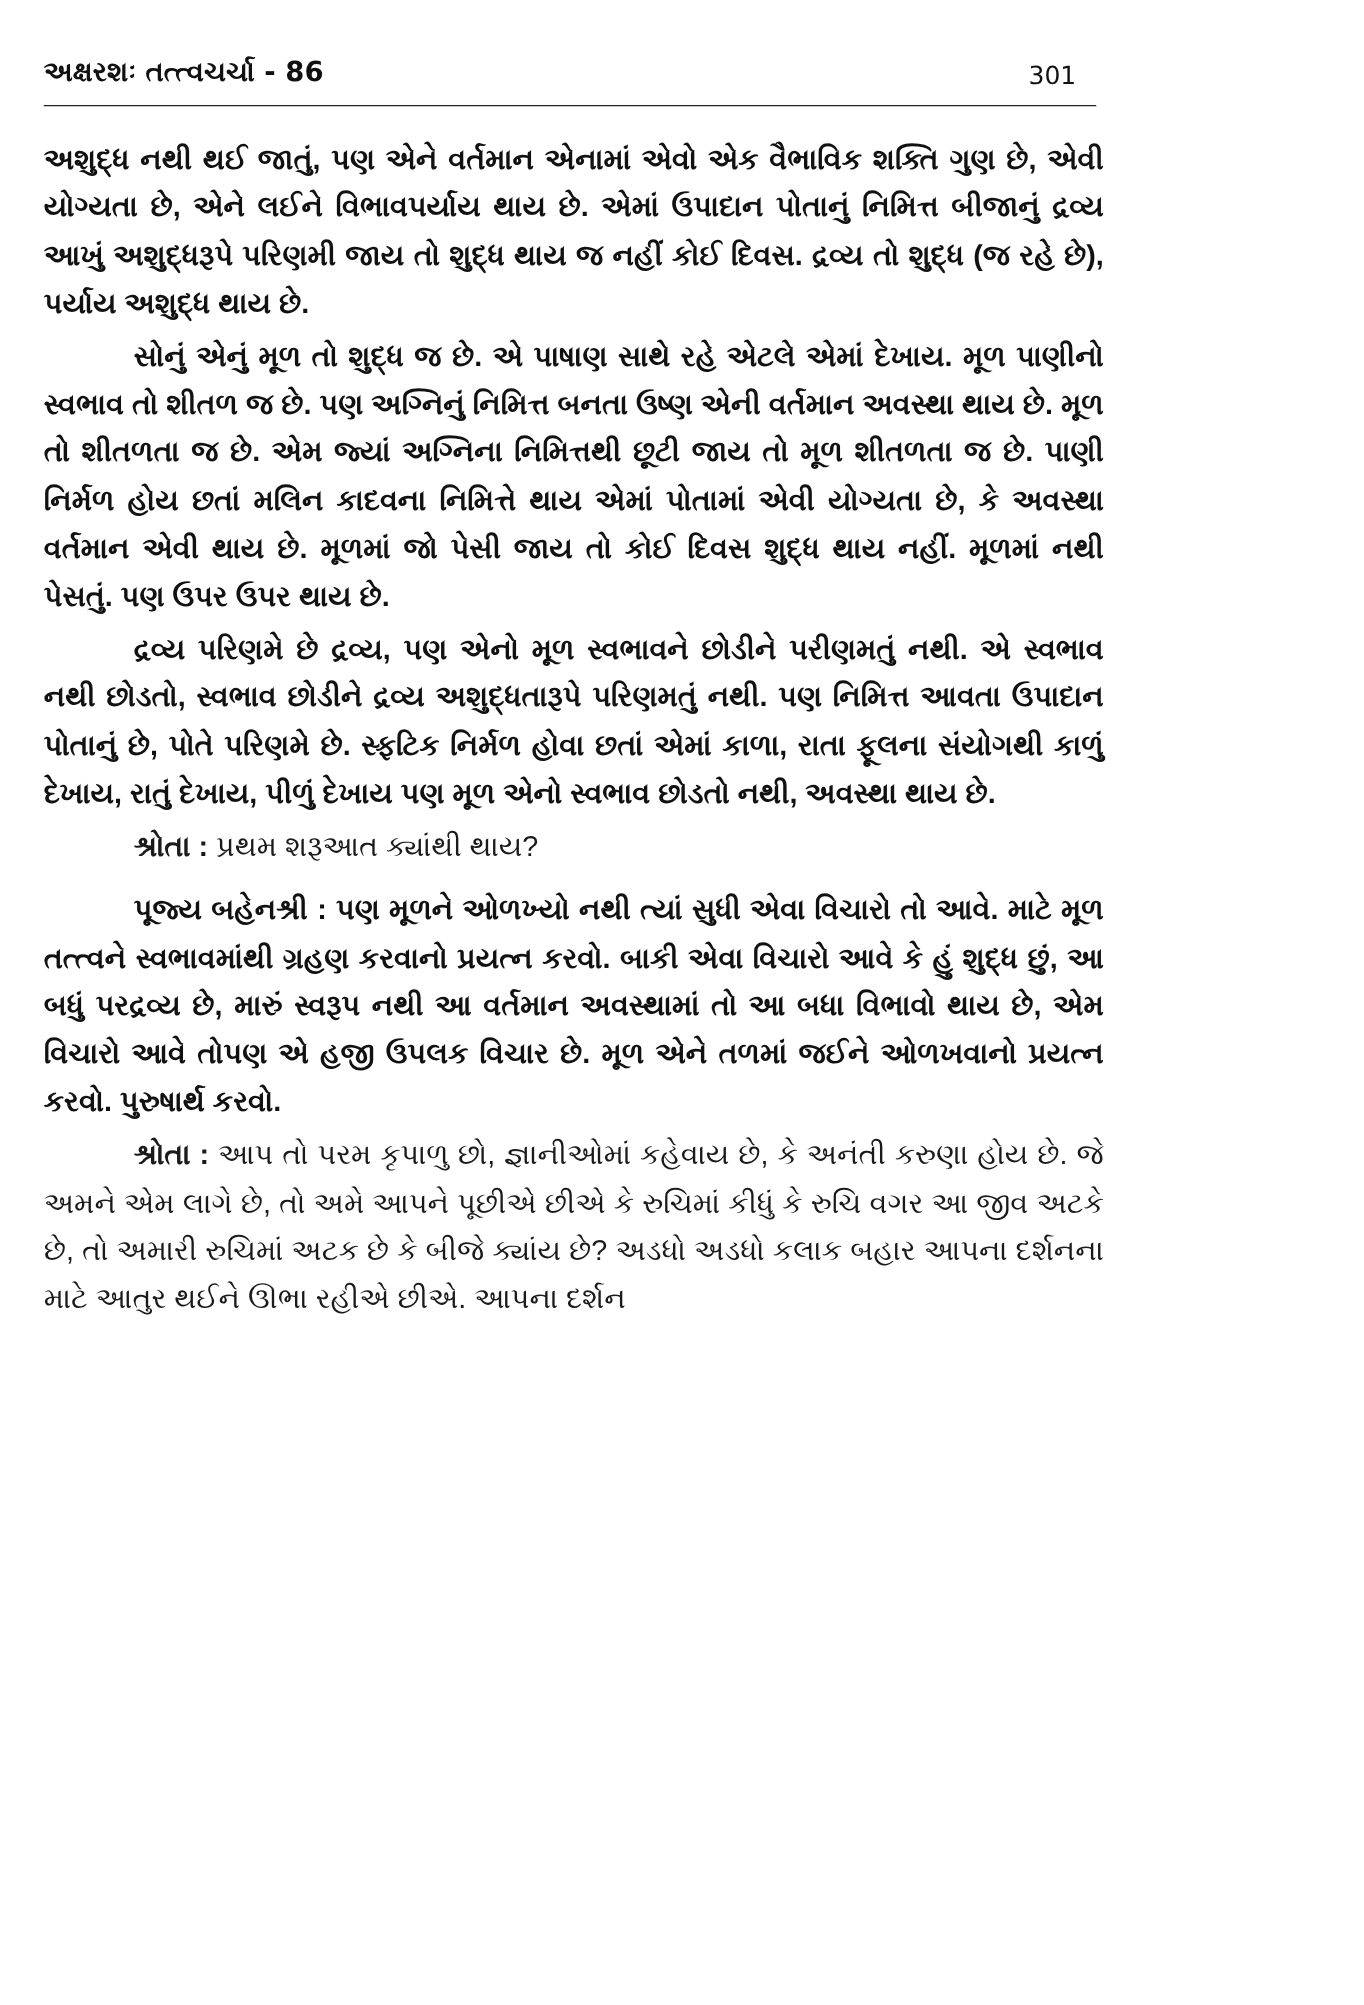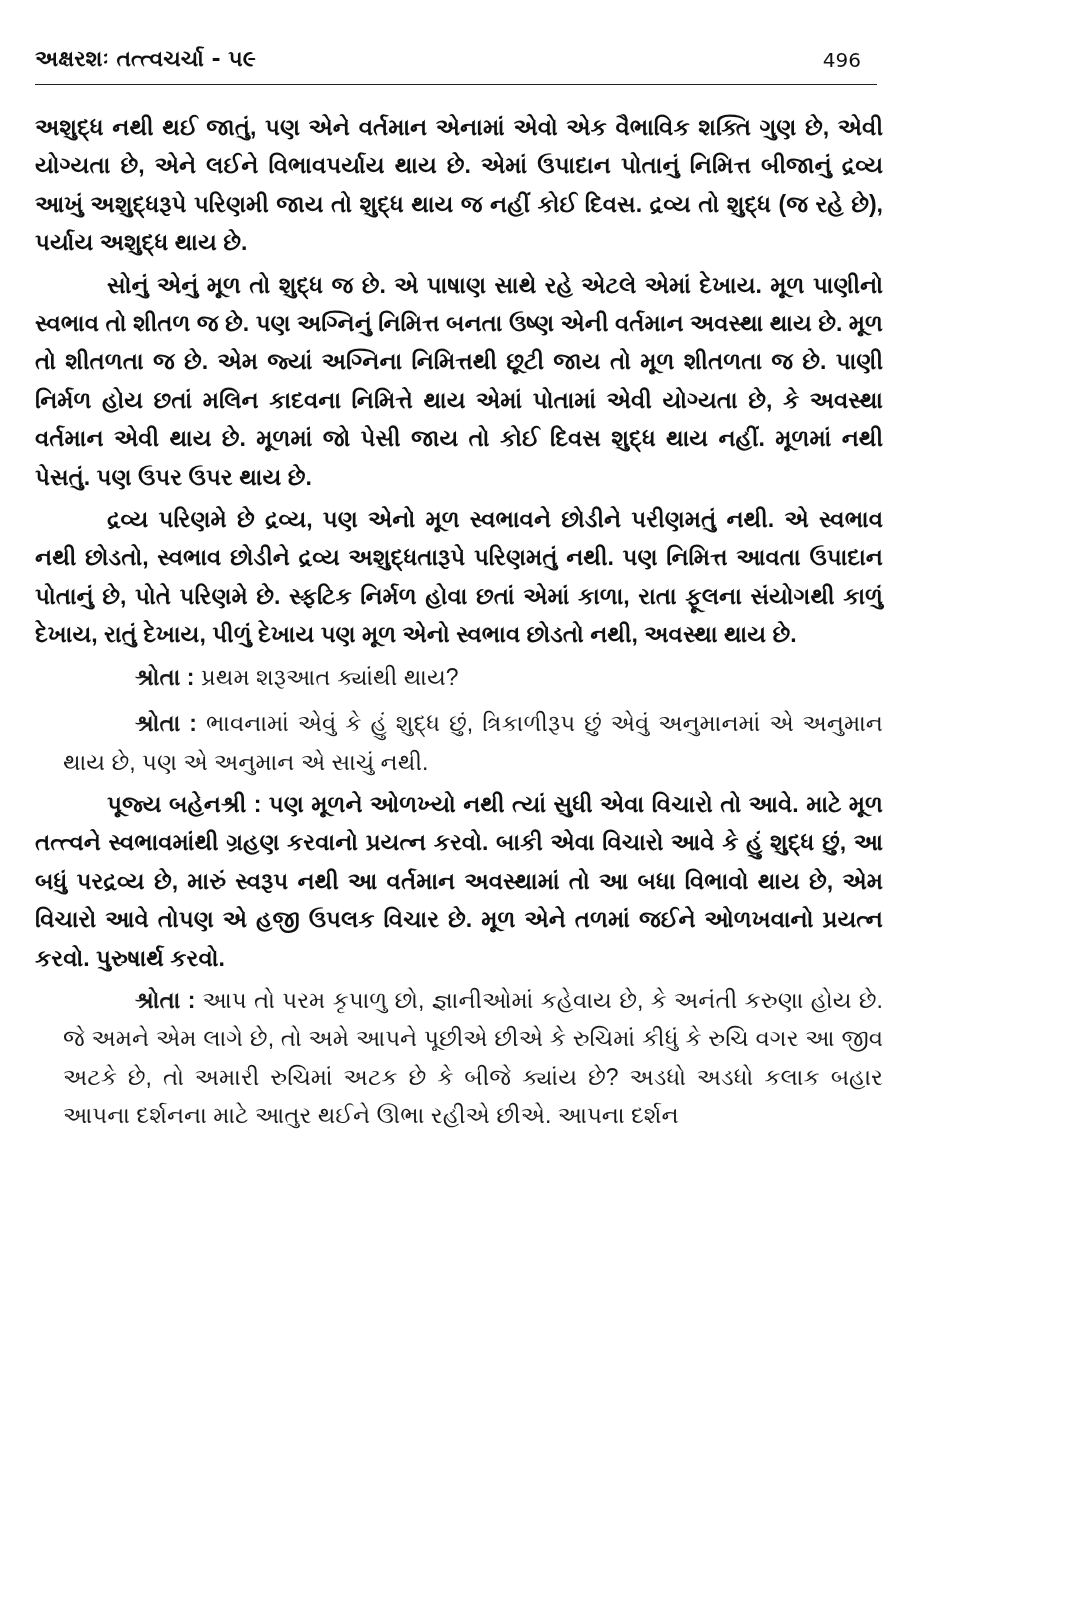--- a/index.html
+++ b/index.html
@@ -5,32 +5,32 @@
     html, body { margin: 0; padding: 0; background: #ffffff; }
     body { width: 1091px; height: 1604px; position: relative; overflow: hidden; color: #111; }
     .page { position: absolute; left: 35px; top: 0; width: 848px; }
     .header { position: absolute; top: 42px; left: 0; width: 848px; height: 40px; }
     .running-title { position: absolute; left: 0; top: 4px; font-family: "DejaVu Sans", sans-serif; font-weight: bold; font-size: 22px; }
     .page-number { position: absolute; right: 22px; top: 6px; font-family: "DejaVu Sans", sans-serif; font-size: 20px; }
     .rule { position: absolute; top: 84px; left: 0; width: 842px; height: 0; border-top: 1.5px solid #222; }
     .body { position: absolute; top: 108px; left: 0; width: 848px; }
     p { margin: 0; font-family: Liberation Sans, sans-serif; font-size: 23px; line-height: 38.4px; text-align: justify; text-align-last: left; }
     p.bold { font-weight: bold; }
-    p.normal { font-weight: normal; color: #1a1a1a; margin-left: 28px; }
+    p.normal { font-weight: normal; color: #1a1a1a; }
     p.indent { text-indent: 72px; }
     .speaker { font-weight: bold; }
     .gap { height: 4px; }
   </style>
 </head>
 <body>
 
 <div class="page">
   <div class="header">
-    <span class="running-title">અક્ષરશઃ તત્ત્વચર્ચા - ૫૯</span>
-    <span class="page-number">496</span>
+    <span class="running-title">અક્ષરશઃ તત્ત્વચર્ચા - 86</span>
+    <span class="page-number">301</span>
   </div>
   <div class="rule"></div>
 
   <div class="body">
     <p class="bold">
       <span>અશુદ્ધ નથી થઈ જાતું, પણ એને વર્તમાન એનામાં એવો એક વૈભાવિક શક્તિ ગુણ છે, એવી યોગ્યતા છે, એને લઈને વિભાવપર્યાય થાય છે. એમાં ઉપાદાન પોતાનું નિમિત્ત બીજાનું દ્રવ્ય આખું અશુદ્ધરૂપે પરિણમી જાય તો શુદ્ધ થાય જ નહીં કોઈ દિવસ. દ્રવ્ય તો શુદ્ધ (જ રહે છે), પર્યાય અશુદ્ધ થાય છે.</span>
     </p>
     <div class="gap"></div>
     <p class="bold indent">
       <span>સોનું એનું મૂળ તો શુદ્ધ જ છે. એ પાષાણ સાથે રહે એટલે એમાં દેખાય. મૂળ પાણીનો સ્વભાવ તો શીતળ જ છે. પણ અગ્નિનું નિમિત્ત બનતા ઉષ્ણ એની વર્તમાન અવસ્થા થાય છે. મૂળ તો શીતળતા જ છે. એમ જ્યાં અગ્નિના નિમિત્તથી છૂટી જાય તો મૂળ શીતળતા જ છે. પાણી નિર્મળ હોય છતાં મલિન કાદવના નિમિત્તે થાય એમાં પોતામાં એવી યોગ્યતા છે, કે અવસ્થા વર્તમાન એવી થાય છે. મૂળમાં જો પેસી જાય તો કોઈ દિવસ શુદ્ધ થાય નહીં. મૂળમાં નથી પેસતું. પણ ઉપર ઉપર થાય છે.</span>
@@ -39,24 +39,20 @@
     <p class="bold indent">
       <span>દ્રવ્ય પરિણમે છે દ્રવ્ય, પણ એનો મૂળ સ્વભાવને છોડીને પરીણમતું નથી. એ સ્વભાવ નથી છોડતો, સ્વભાવ છોડીને દ્રવ્ય અશુદ્ધતારૂપે પરિણમતું નથી. પણ નિમિત્ત આવતા ઉપાદાન પોતાનું છે, પોતે પરિણમે છે. સ્ફટિક નિર્મળ હોવા છતાં એમાં કાળા, રાતા ફૂલના સંયોગથી કાળું દેખાય, રાતું દેખાય, પીળું દેખાય પણ મૂળ એનો સ્વભાવ છોડતો નથી, અવસ્થા થાય છે.</span>
     </p>
     <div class="gap"></div>
     <p class="normal indent">
       <span class="speaker">શ્રોતા :</span>
       <span>પ્રથમ શરૂઆત ક્યાંથી થાય?</span>
     </p>
     <div class="gap"></div>
     <div class="gap"></div>
-    <p class="normal indent">
-      <span class="speaker">શ્રોતા :</span>
-      <span>ભાવનામાં એવું કે હું શુદ્ધ છું, ત્રિકાળીરૂપ છું એવું અનુમાનમાં એ અનુમાન થાય છે, પણ એ અનુમાન એ સાચું નથી.</span>
-    </p>
     <div class="gap"></div>
     <p class="bold indent">
       <span class="speaker">પૂજ્ય બહેનશ્રી :</span>
       <span>પણ મૂળને ઓળખ્યો નથી ત્યાં સુધી એવા વિચારો તો આવે. માટે મૂળ તત્ત્વને સ્વભાવમાંથી ગ્રહણ કરવાનો પ્રયત્ન કરવો. બાકી એવા વિચારો આવે કે હું શુદ્ધ છું, આ બધું પરદ્રવ્ય છે, મારું સ્વરૂપ નથી આ વર્તમાન અવસ્થામાં તો આ બધા વિભાવો થાય છે, એમ વિચારો આવે તોપણ એ હજી ઉપલક વિચાર છે. મૂળ એને તળમાં જઈને ઓળખવાનો પ્રયત્ન કરવો. પુરુષાર્થ કરવો.</span>
     </p>
     <div class="gap"></div>
     <p class="normal indent">
       <span class="speaker">શ્રોતા :</span>
       <span>આપ તો પરમ કૃપાળુ છો, જ્ઞાનીઓમાં કહેવાય છે, કે અનંતી કરુણા હોય છે. જે અમને એમ લાગે છે, તો અમે આપને પૂછીએ છીએ કે રુચિમાં કીધું કે રુચિ વગર આ જીવ અટકે છે, તો અમારી રુચિમાં અટક છે કે બીજે ક્યાંય છે? અડધો અડધો કલાક બહાર આપના દર્શનના માટે આતુર થઈને ઊભા રહીએ છીએ. આપના દર્શન</span>
     </p>

